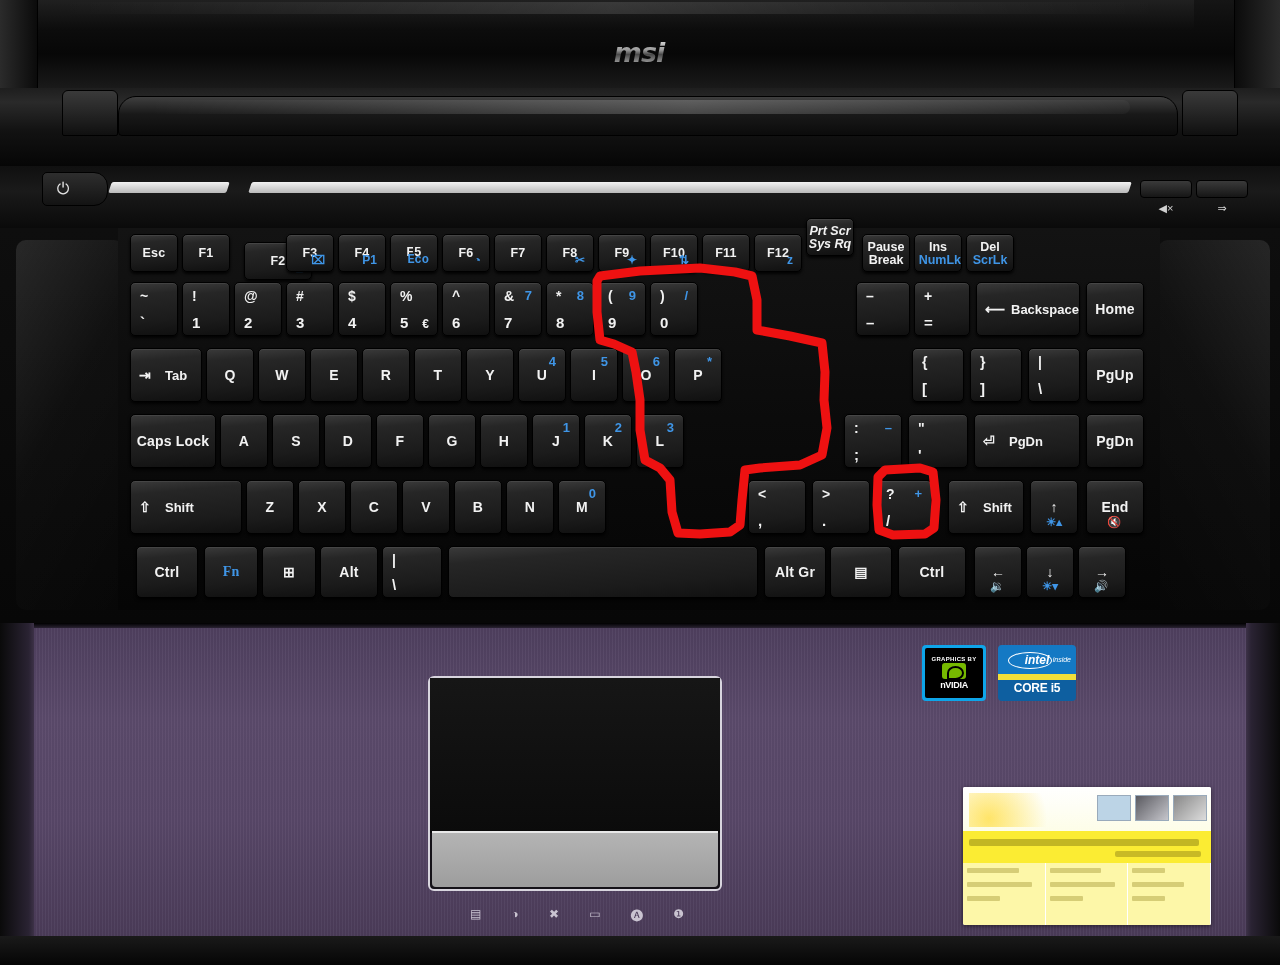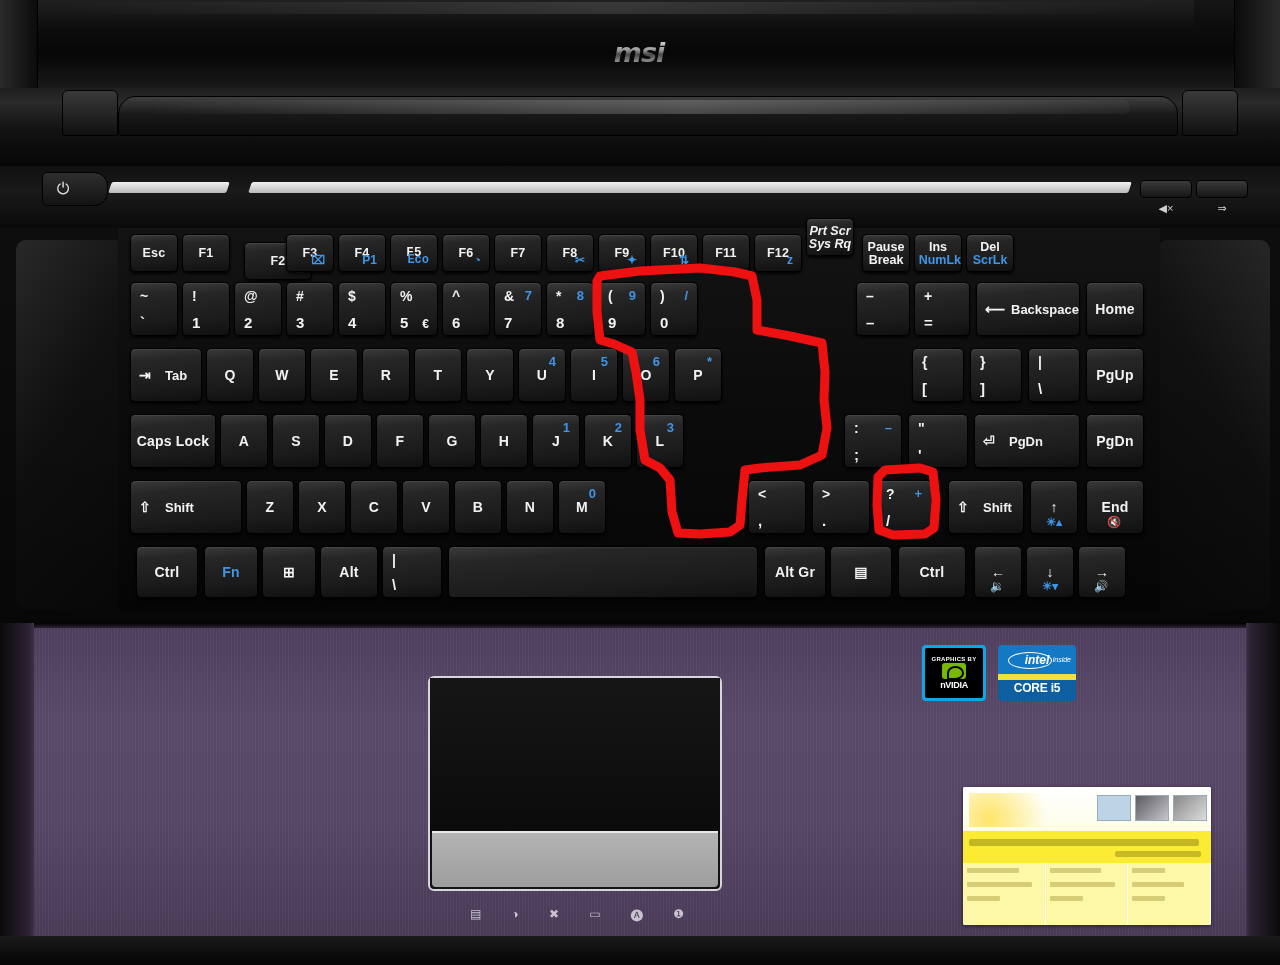--- a/index.html
+++ b/index.html
@@ -553,21 +553,21 @@
         <span class="sub" style="color: rgb(63, 149, 230);">☀▴</span>
       </div>
       <div class="key" style="left: 1086px; top: 480px; width: 58px; height: 54px;">
         <span class="main">End</span>
         <span class="sub" style="color: rgb(63, 149, 230);">🔇</span>
       </div>
       <div class="key" style="left: 136px; top: 546px; width: 62px; height: 52px;">
         <span class="main">Ctrl</span>
       </div>
       <div class="key" style="left: 204px; top: 546px; width: 54px; height: 52px;">
-        <span class="main" style="color: rgb(63, 149, 230);">Fn</span>
+        <span class="main" style="color: rgb(63, 149, 230); font-family: Liberation Serif, serif;">Fn</span>
       </div>
       <div class="key" style="left: 262px; top: 546px; width: 54px; height: 52px;">
         <span class="main">⊞</span>
       </div>
       <div class="key" style="left: 320px; top: 546px; width: 58px; height: 52px;">
         <span class="main">Alt</span>
       </div>
       <div class="key" style="left: 382px; top: 546px; width: 60px; height: 52px;">
         <span class="tl">|</span>
         <span class="bl">\</span>

